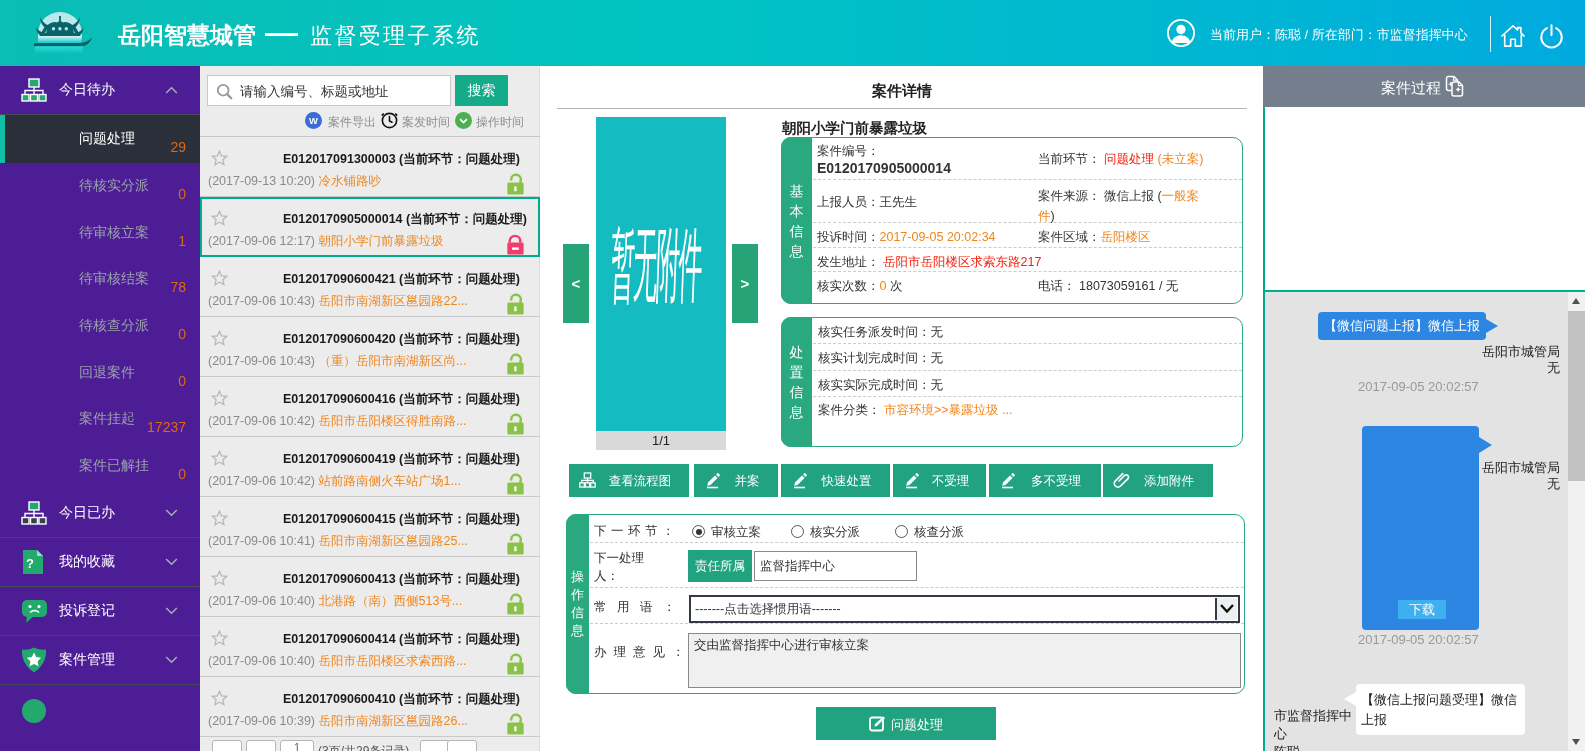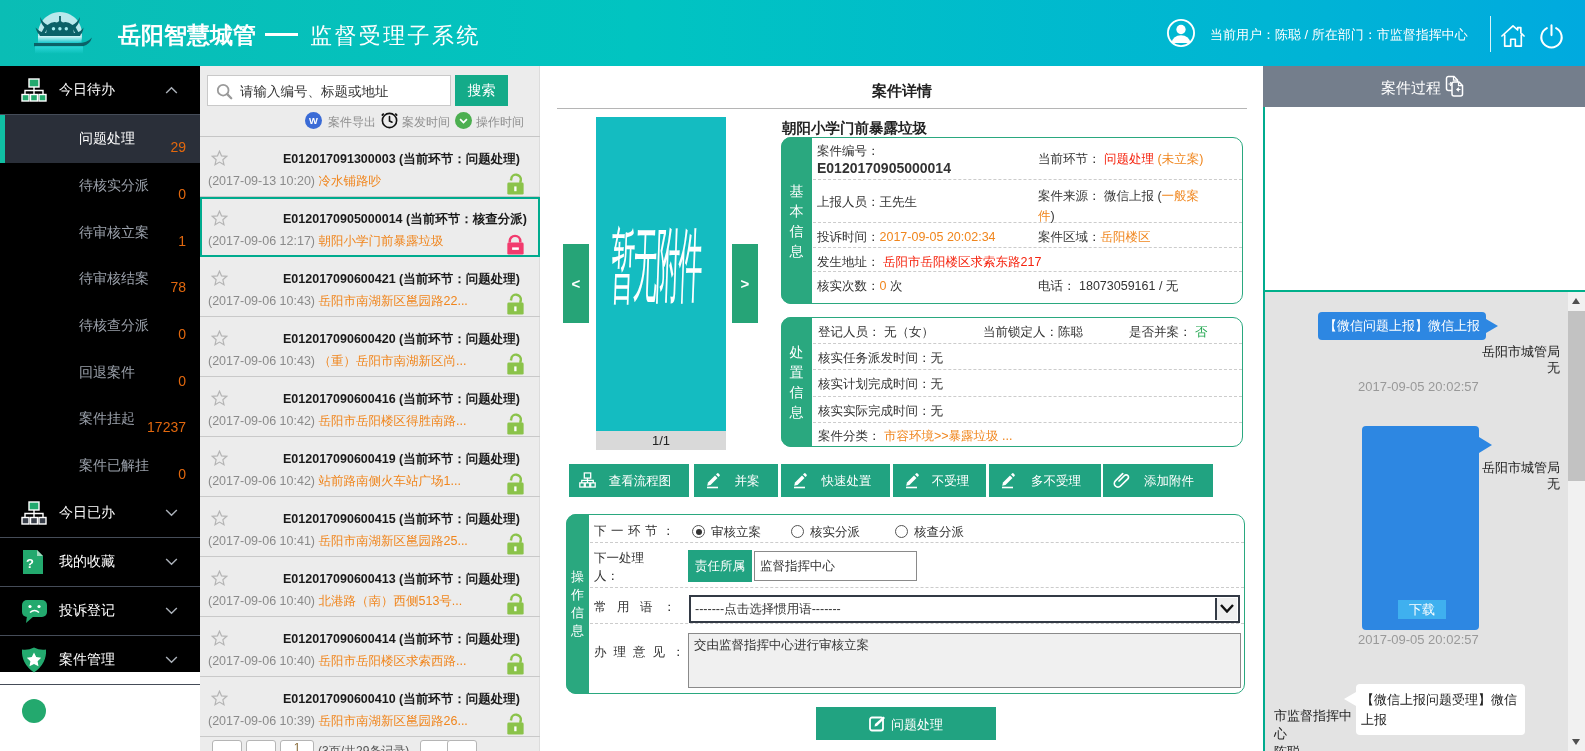--- a/index.html
+++ b/index.html
@@ -12,21 +12,21 @@
 #logo { position:absolute; left:36px; top:10px; }
 #brand { position:absolute; left:118px; top:20px; font-size:23px; font-weight:bold; color:#fff; }
 #dash { position:absolute; left:265px; top:33px; width:33px; height:3px; background:#fff; }
 #brand2 { position:absolute; left:310px; top:21px; font-size:22px; color:#fff; letter-spacing:2.4px; }
 #avatar { position:absolute; left:1167px; top:19px; }
 #usertext { position:absolute; left:1210px; top:26px; font-size:13px; color:#fff; }
 #hdivider { position:absolute; left:1490px; top:16px; width:1px; height:36px; background:rgba(255,255,255,.85); }
 .hicon { position:absolute; top:24px; }
 
 
-#sidebar { position:absolute; left:0; top:66px; width:200px; height:606px; background:#000000; }
+#sidebar { position:absolute; left:0; top:66px; width:200px; height:685px; background:#4c1d95; }
 .menurow { position:relative; height:49px; border-bottom:1px solid #454c58; color:#fff; }
 .menurow .micon { position:absolute; left:21px; top:50%; transform:translateY(-50%); }
 .menurow .mtext { position:absolute; left:59px; top:50%; transform:translateY(-50%); font-size:14px; }
 .menurow .chev { position:absolute; right:22px; top:50%; transform:translateY(-50%); }
 .subitem { position:relative; height:46.6px; color:#9ba1ab; font-size:14px; }
 .subitem .stext { position:absolute; left:79px; top:50%; transform:translateY(-50%); }
 .subitem .snum { position:absolute; right:14px; top:50%; transform:translateY(-50%); color:#e2680e; font-size:14px;margin-top:8px; }
 .subitem.active { background:#2a2f39; color:#fff; border-left:5px solid #10bfa3; height:48px; }
 .subitem.active .stext { left:74px; }
 
@@ -283,21 +283,21 @@
         <svg class="lock" width="24" height="23" viewBox="0 0 24 24">
           <path d="M8 8.8 V7 a 5 5 0 0 1 10 -0.6 V9.5" fill="none" stroke="#8bc34a" stroke-width="2.6" transform="rotate(10 13 7)"></path>
           <rect x="4" y="10" width="17" height="12.5" rx="1.5" fill="#8bc34a"></rect>
           <rect x="11.2" y="14" width="2.4" height="5" fill="#fff"></rect>
         </svg>
       </div>
       <div class="item sel">
         <svg class="star" width="17" height="16" viewBox="0 0 21 20">
           <path d="M10.5 1.5 L13 7.3 L19.5 7.9 L14.7 12.1 L16.1 18.4 L10.5 15.1 L4.9 18.4 L6.3 12.1 L1.5 7.9 L8 7.3 Z" fill="none" stroke="#b5b5b5" stroke-width="1.5"></path>
         </svg>
-        <div class="l1">E0120170905000014 (当前环节：核查分派)</div>
+        <div class="l1">E0120170905000014 (当前环节：问题处理)</div>
         <div class="l2">(2017-09-06 12:17) <b>朝阳小学门前暴露垃圾</b></div>
         <svg class="lock" width="24" height="23" viewBox="0 0 24 24">
           <path d="M6.5 10 V8.5 a 5.5 5.5 0 0 1 11 0 V10" fill="none" stroke="#f23b6e" stroke-width="2.6"></path>
           <rect x="4" y="10" width="17" height="12.5" rx="1.5" fill="#f23b6e"></rect>
           <rect x="9" y="15" width="7" height="2.6" fill="#fff"></rect>
         </svg>
       </div>
       <div class="item">
         <svg class="star" width="17" height="16" viewBox="0 0 21 20">
           <path d="M10.5 1.5 L13 7.3 L19.5 7.9 L14.7 12.1 L16.1 18.4 L10.5 15.1 L4.9 18.4 L6.3 12.1 L1.5 7.9 L8 7.3 Z" fill="none" stroke="#b5b5b5" stroke-width="1.5"></path>
@@ -449,25 +449,20 @@
   </div>
 
   <div class="panel" id="panel2">
     <div class="ptab">
         <span>处</span>
         <span>置</span>
         <span>信</span>
         <span>息</span>
       </div>
     <div class="pc" style="left:31px">
-      <div class="prow" style="height:26px">
-        <div class="cell" style="left:5px;top:6px">登记人员： 无（女）</div>
-        <div class="cell" style="left:170px;top:6px">当前锁定人：陈聪</div>
-        <div class="cell" style="left:316px;top:6px">是否并案： <span class="green2">否</span></div>
-      </div>
       <div class="prow" style="height:26px">
           <div class="cell" style="left:5px;top:6px">核实任务派发时间：无</div>
         </div>
       <div class="prow" style="height:27px">
           <div class="cell" style="left:5px;top:6px">核实计划完成时间：无</div>
         </div>
       <div class="prow" style="height:26px">
           <div class="cell" style="left:5px;top:6px">核实实际完成时间：无</div>
         </div>
       <div class="prow" style="height:25px">

